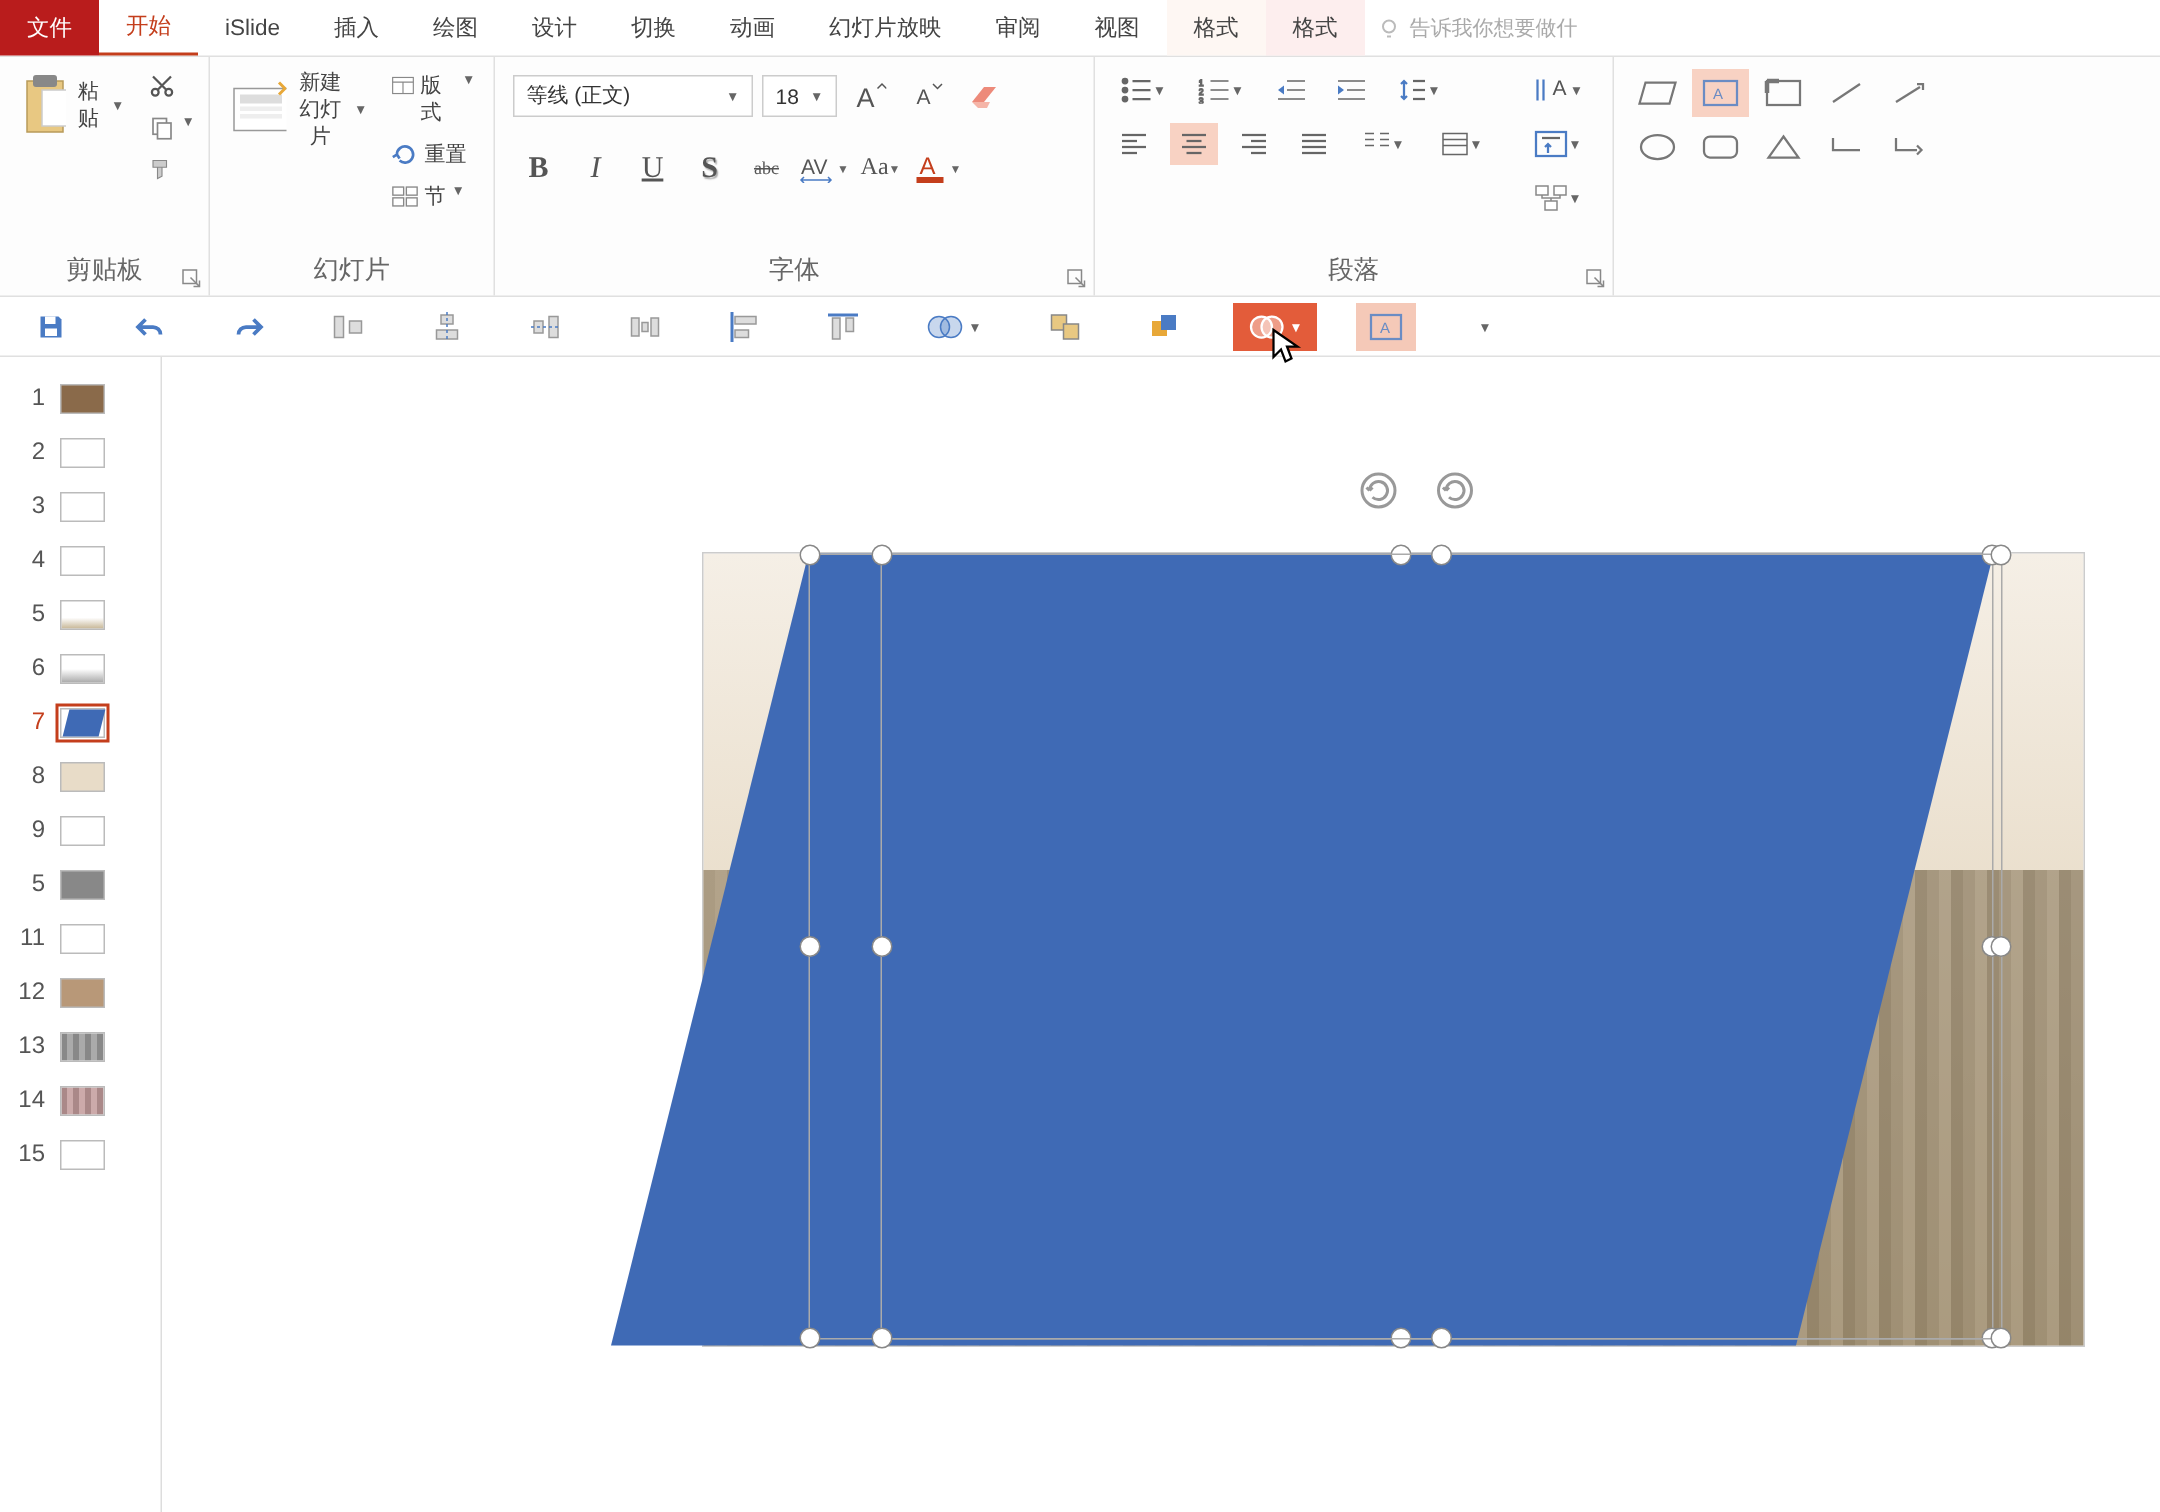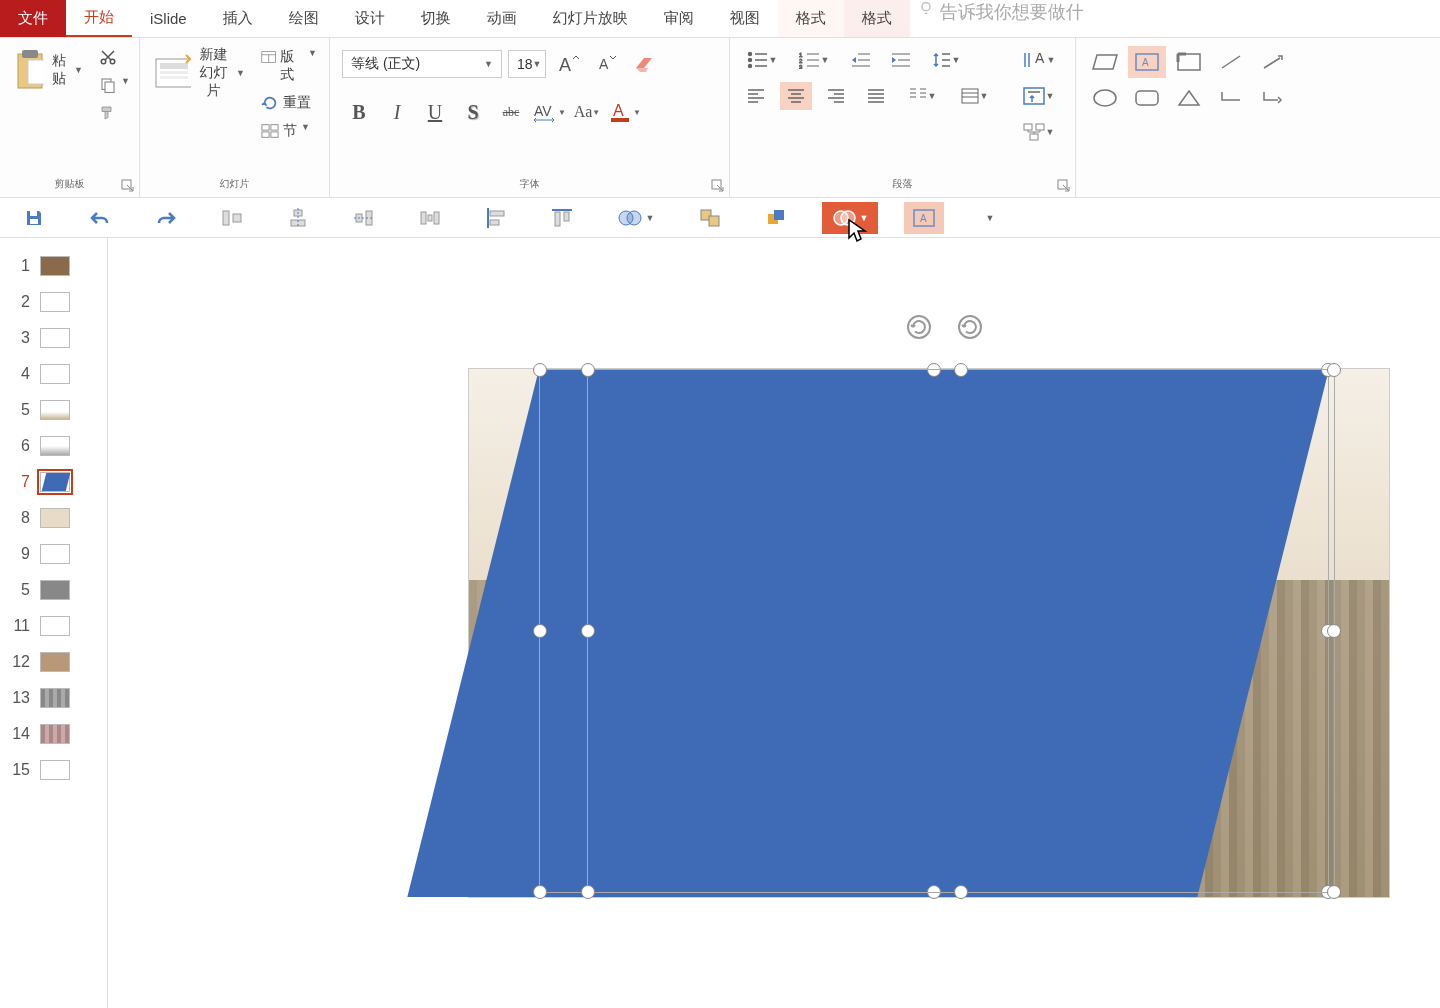--- a/index.html
+++ b/index.html
@@ -5,42 +5,42 @@
 * { margin: 0; padding: 0; box-sizing: border-box; font-family: "Microsoft YaHei", Arial, sans-serif; }
 body { background: #fff; overflow: hidden; width: 1440px; height: 1008px; }
 
 
 .tabbar { display: flex; height: 38px; background: #fff; border-bottom: 1px solid #e0e0e0; font-size: 15px; }
 .tab { padding: 8px 18px; cursor: pointer; color: #444; display: flex; align-items: center; }
 .tab.file { background: #b91c1c; color: #fff; }
 .tab.active { color: #c43e1c; border-bottom: 2px solid #c43e1c; }
 .tab.format1 { background: #fef7f3; }
 .tab.format2 { background: #fdeeee; }
-.tell-me { color: #aaa; display: flex; align-items: flex-start; gap: 6px; padding: 0 8px; font-size: 18px; }
+.tell-me { color: #aaa; display: flex; align-items: center; gap: 6px; padding: 0 8px; font-size: 14px; }
 .tell-me svg { width: 16px; height: 16px; }
 
 
 .ribbon { display: flex; height: 160px; background: #fdfdfd; border-bottom: 1px solid #e0e0e0; }
 .group { border-right: 1px solid #e0e0e0; padding: 4px 6px 2px; display: flex; flex-direction: column; position: relative; }
 .group-body { flex: 1; display: flex; align-items: flex-start; gap: 4px; }
-.group-label { text-align: center; font-size: 10px; color: #666; padding: 2px 0 4px; position: relative; }
+.group-label { text-align: center; font-size: 17px; color: #666; padding: 2px 0 4px; position: relative; }
 .dialog-launcher { position: absolute; right: 4px; bottom: 4px; width: 14px; height: 14px; }
 .dialog-launcher svg { width: 14px; height: 14px; }
 
 .big-btn { display: flex; flex-direction: row; align-items: center; justify-content: center; padding: 4px 6px; cursor: pointer; gap: 4px; }
 .big-btn .lbl { font-size: 14px; color: #444; text-align: center; }
 .small-col { display: flex; flex-direction: column; gap: 6px; padding: 4px 2px; }
 .small-btn { display: flex; align-items: flex-start; gap: 4px; cursor: pointer; padding: 2px 4px; font-size: 14px; color: #444; }
 .small-btn svg, .small-btn .ico { width: 18px; height: 18px; }
 .dd-arrow { font-size: 9px; color: #666; }
 
 .font-row { display: flex; gap: 6px; align-items: center; }
 .font-select { border: 1px solid #ccc; background: #fff; height: 28px; display: flex; align-items: center; padding: 0 8px; font-size: 14px; color: #333; cursor: pointer; }
 .font-name { width: 160px; justify-content: space-between; }
-.font-size { width: 38px; justify-content: space-between; }
+.font-size { width: 50px; justify-content: space-between; }
 .icon-btn { width: 32px; height: 32px; display: flex; align-items: center; justify-content: center; cursor: pointer; }
 .font-buttons { display: flex; gap: 4px; align-items: center; margin-top: 10px; }
 .fb { width: 34px; height: 32px; display: flex; align-items: center; justify-content: center; cursor: pointer; font-size: 20px; color: #555; font-family: Georgia, serif; }
 
 .para-col { display: flex; flex-direction: column; gap: 8px; padding: 4px; }
 .para-row { display: flex; gap: 8px; }
 .p-btn { width: 32px; height: 28px; display: flex; align-items: center; justify-content: center; cursor: pointer; }
 .p-btn.active { background: #f8d2c3; }
 .p-btn.wide { width: 44px; }
 

